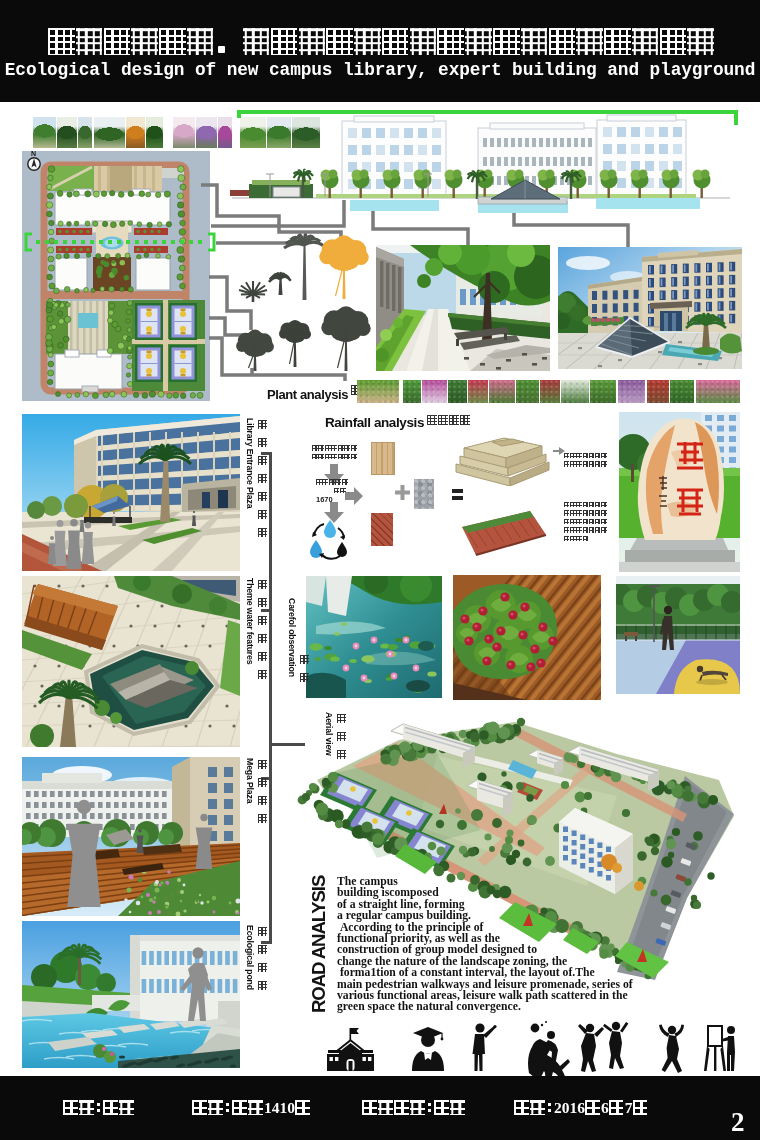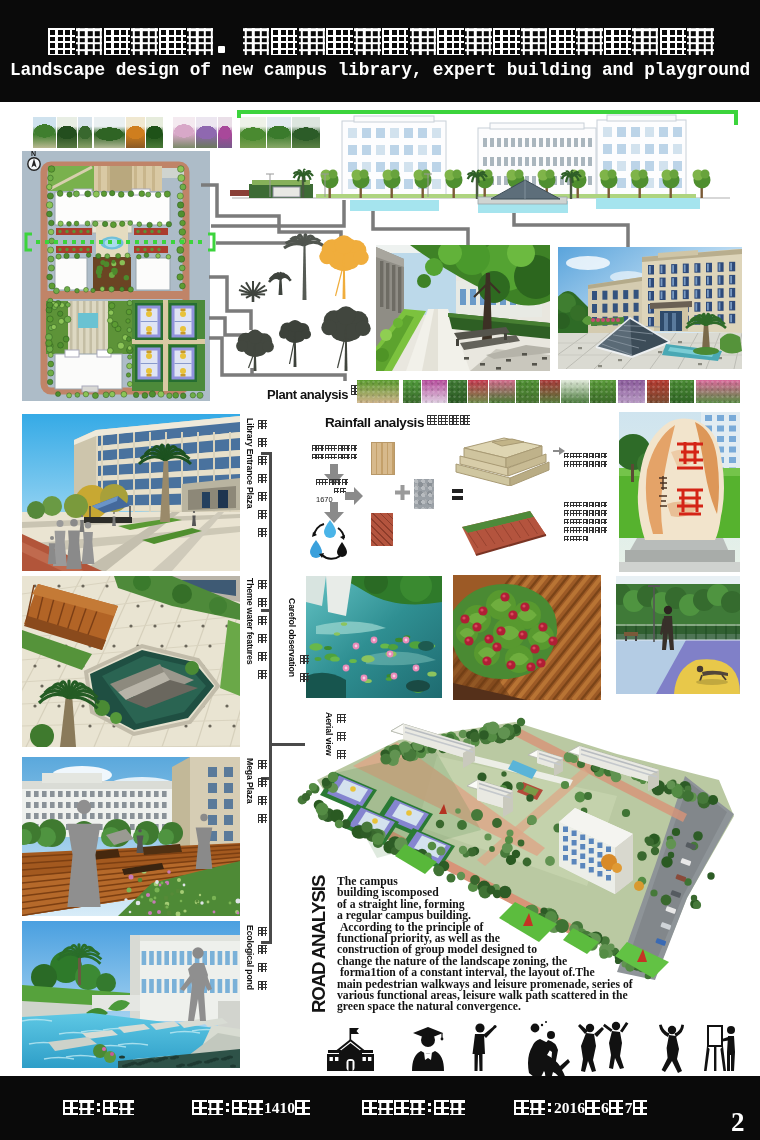--- a/index.html
+++ b/index.html
@@ -36,21 +36,21 @@
     <span class="cj gw" style="width:26.5px;height:26.5px;"></span>
     <span class="cj gw" style="width:26.5px;height:26.5px;background-position:1.5px 1.2px,1.8px 0;"></span>
     <span class="cj gw" style="width:26.5px;height:26.5px;"></span>
     <span class="cj gw" style="width:26.5px;height:26.5px;background-position:1.5px 1.2px,1.8px 0;"></span>
     <span class="cj gw" style="width:26.5px;height:26.5px;"></span>
     <span class="cj gw" style="width:26.5px;height:26.5px;background-position:1.5px 1.2px,1.8px 0;"></span>
     <span class="cj gw" style="width:26.5px;height:26.5px;"></span>
     <span class="cj gw" style="width:26.5px;height:26.5px;background-position:1.5px 1.2px,1.8px 0;"></span>
 </div>
 
-<div class="abs" style="left:0;top:60px;width:760px;text-align:center;color:#fff;font-family:'Liberation Mono',monospace;font-size:17.8px;font-weight:bold;letter-spacing:-0.1px">Landscape design of new campus library, expert building and playground</div>
+<div class="abs" style="left:0;top:60px;width:760px;text-align:center;color:#fff;font-family:'Liberation Mono',monospace;font-size:17.8px;font-weight:bold;letter-spacing:-0.1px">Ecological design of new campus library, expert building and playground</div>
 
 <div class="abs" style="left:0;top:0;width:760px;height:0">
     <div class="abs" style="left:33px;top:117px;width:23px;height:31px;background:radial-gradient(ellipse 17px 11px at 50% 45%,#3f7e2e 0 60%,transparent 61%),linear-gradient(180deg,#cfe2ee 0 30%,#3f7e2e 55%,#b8b890 100%)"></div>
     <div class="abs" style="left:57px;top:117px;width:20px;height:31px;background:radial-gradient(ellipse 15px 11px at 50% 50%,#234e1e 0 60%,transparent 61%),linear-gradient(180deg,#e8eee4 0 30%,#234e1e 55%,#5a7a44 100%)"></div>
     <div class="abs" style="left:78px;top:117px;width:14px;height:31px;background:radial-gradient(ellipse 10px 11px at 50% 50%,#38682e 0 60%,transparent 61%),linear-gradient(180deg,#d8e4ec 0 30%,#38682e 55%,#88a068 100%)"></div>
     <div class="abs" style="left:94px;top:117px;width:31px;height:31px;background:radial-gradient(ellipse 23px 11px at 50% 55%,#2f6424 0 60%,transparent 61%),linear-gradient(180deg,#eaf0f2 0 30%,#2f6424 55%,#b0b894 100%)"></div>
     <div class="abs" style="left:126px;top:117px;width:19px;height:31px;background:radial-gradient(ellipse 14px 11px at 50% 50%,#cf7e1e 0 60%,transparent 61%),linear-gradient(180deg,#f0e8d0 0 30%,#cf7e1e 55%,#8a5a24 100%)"></div>
     <div class="abs" style="left:146px;top:117px;width:17px;height:31px;background:radial-gradient(ellipse 13px 11px at 50% 50%,#1e5218 0 60%,transparent 61%),linear-gradient(180deg,#e6ecdc 0 30%,#1e5218 55%,#4a7a38 100%)"></div>
     <div class="abs" style="left:173px;top:117px;width:22px;height:31px;background:radial-gradient(ellipse 16px 11px at 50% 45%,#d8a8c8 0 60%,transparent 61%),linear-gradient(180deg,#f4eaf0 0 30%,#d8a8c8 55%,#7a8a68 100%)"></div>
     <div class="abs" style="left:196px;top:117px;width:21px;height:31px;background:radial-gradient(ellipse 16px 11px at 50% 50%,#8f68b0 0 60%,transparent 61%),linear-gradient(180deg,#ece6f0 0 30%,#8f68b0 55%,#6a7a5c 100%)"></div>
@@ -1684,21 +1684,21 @@
     <div class="abs" style="left:25px;top:3px;white-space:nowrap"><span class="t" style="font-size:13.5px;letter-spacing:-.4px">Rainfall analysis </span><span class="cj gb2" style="width:10px;height:10px;margin:2px 1px 0 0"></span><span class="cj gb2" style="width:10px;height:10px;margin:2px 1px 0 0"></span><span class="cj gb2" style="width:10px;height:10px;margin:2px 1px 0 0"></span><span class="cj gb2" style="width:10px;height:10px;margin-top:2px"></span></div>
     <div class="abs" style="left:12px;top:35px;width:60px">
       <div style="white-space:nowrap;height:8.6px"><span class="cj gb2" style="width:5.6px;height:5.6px;margin-right:0.9px"></span><span class="cj gb2" style="width:5.6px;height:5.6px;margin-right:0.9px"></span><span class="cj gb2" style="width:5.6px;height:5.6px;margin-right:0.9px"></span><span class="cj gb2" style="width:5.6px;height:5.6px;margin-right:0.9px"></span><span class="cj gb2" style="width:5.6px;height:5.6px;margin-right:0.9px"></span><span class="cj gb2" style="width:5.6px;height:5.6px;margin-right:0.9px"></span><span class="cj gb2" style="width:5.6px;height:5.6px;margin-right:0.9px"></span></div>
       <div style="white-space:nowrap;height:8.6px"><span class="cj gb2" style="width:5.6px;height:5.6px;margin-right:0.9px"></span><span class="cj gb2" style="width:5.6px;height:5.6px;margin-right:0.9px"></span><span class="cj gb2" style="width:5.6px;height:5.6px;margin-right:0.9px"></span><span class="cj gb2" style="width:5.6px;height:5.6px;margin-right:0.9px"></span><span class="cj gb2" style="width:5.6px;height:5.6px;margin-right:0.9px"></span><span class="cj gb2" style="width:5.6px;height:5.6px;margin-right:0.9px"></span><span class="cj gb2" style="width:5.6px;height:5.6px;margin-right:0.9px"></span></div>
     </div>
     <div class="abs" style="left:24px;top:54px"><svg width="20" height="22" viewBox="0 0 20 22">
         <path d="M6,0 h8 v10 h6 l-10,11 -10,-11 h6 Z" fill="#8a8a8a"></path>
       </svg></div>
     <div class="abs" style="left:16px;top:69px;width:60px">
       <div style="white-space:nowrap;height:8.6px"><span class="cj gb2" style="width:5.6px;height:5.6px;margin-right:0.9px"></span><span class="cj gb2" style="width:5.6px;height:5.6px;margin-right:0.9px"></span><span class="cj gb2" style="width:5.6px;height:5.6px;margin-right:0.9px"></span><span class="cj gb2" style="width:5.6px;height:5.6px;margin-right:0.9px"></span><span class="cj gb2" style="width:5.6px;height:5.6px;margin-right:0.9px"></span></div>
-      <div style="white-space:nowrap;height:8.6px"><span style="font-size:7.5px;font-weight:normal;color:#222">1670</span><span class="cj gb2" style="width:5.6px;height:5.6px;margin-left:1px"></span><span class="cj gb2" style="width:5.6px;height:5.6px;margin-left:0.9px"></span></div>
+      <div style="white-space:nowrap;height:8.6px"><span style="font-size:7.5px;font-weight:bold;color:#222">1670</span><span class="cj gb2" style="width:5.6px;height:5.6px;margin-left:1px"></span><span class="cj gb2" style="width:5.6px;height:5.6px;margin-left:0.9px"></span></div>
     </div>
     <div class="abs" style="left:45px;top:77px"><svg width="18" height="18" viewBox="0 0 18 18">
         <path d="M0,5 h9 v-5 l9,9 -9,9 v-5 h-9 Z" fill="#8a8a8a"></path>
       </svg></div>
     <div class="abs" style="left:24px;top:92px"><svg width="20" height="22" viewBox="0 0 20 22">
         <path d="M6,0 h8 v10 h6 l-10,11 -10,-11 h6 Z" fill="#8a8a8a"></path>
       </svg></div>
     <div class="abs" style="left:10px;top:108px"><svg width="40" height="42" viewBox="0 0 40 42">
         <path d="M20,2 q6,8 6,12 a6,6 0 1 1 -12,0 q0,-4 6,-12 Z" fill="#4ab4e8"></path>
         <path d="M6,22 q6,8 6,12 a6,6 0 1 1 -12,0 q0,-4 6,-12 Z" fill="#3aa0dc"></path>

